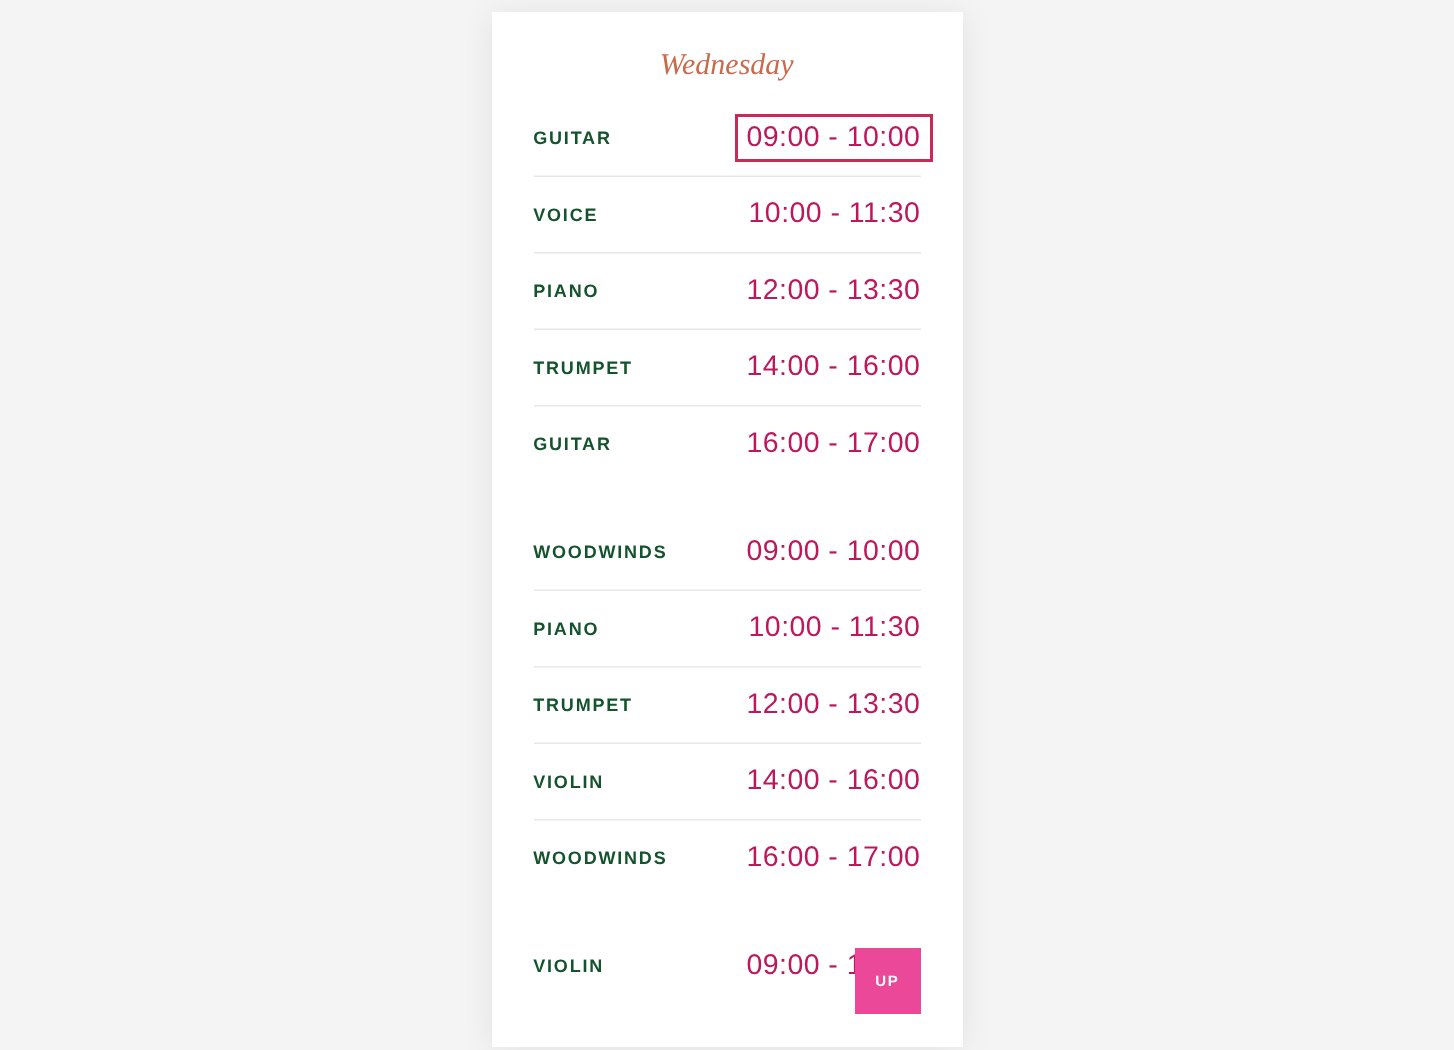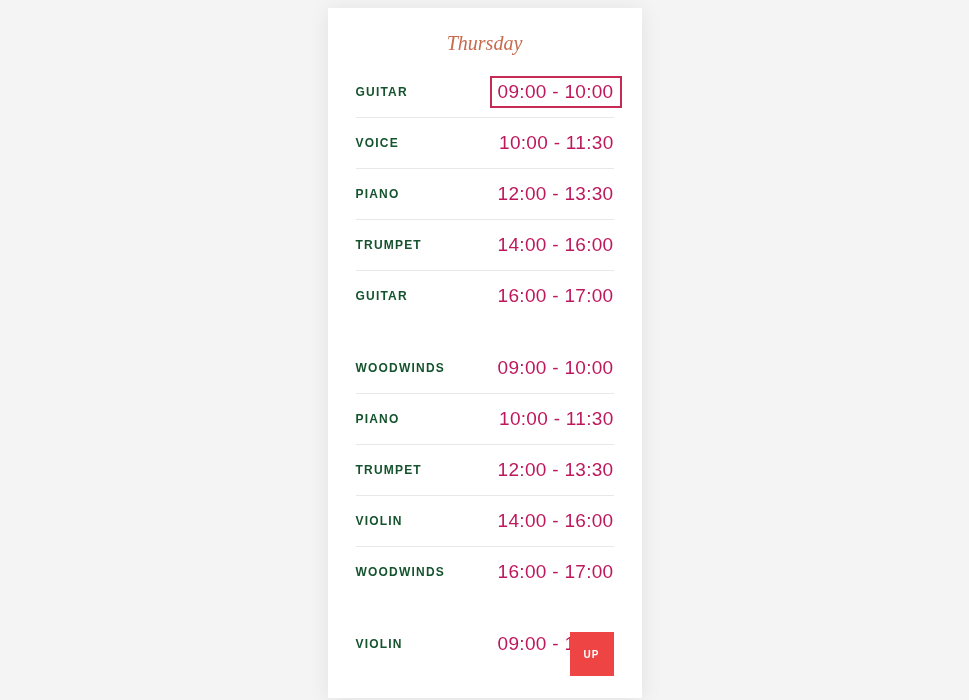--- a/index.html
+++ b/index.html
@@ -63,37 +63,37 @@
     }
     .day-block {
       margin-bottom: 22px;
     }
     .up-btn {
       position: absolute;
       right: 28px;
       bottom: 22px;
       width: 44px;
       height: 44px;
-      background: #ef4444;
+      background: #ec4899;
       color: #fff;
       font-size: 10px;
       font-weight: 700;
       letter-spacing: 1px;
       display: flex;
       justify-content: center;
       align-items: center;
       cursor: pointer;
     }
   </style>
 </head>
 <body>
 
 <div class="card">
   <div class="day-block">
-    <div class="day-title first">Thursday</div>
+    <div class="day-title first">Wednesday</div>
     <div class="row">
       <span class="lesson-name">GUITAR</span>
       <span class="lesson-time highlight">09:00 - 10:00</span>
     </div>
     <div class="row">
       <span class="lesson-name">VOICE</span>
       <span class="lesson-time">10:00 - 11:30</span>
     </div>
     <div class="row">
       <span class="lesson-name">PIANO</span>

